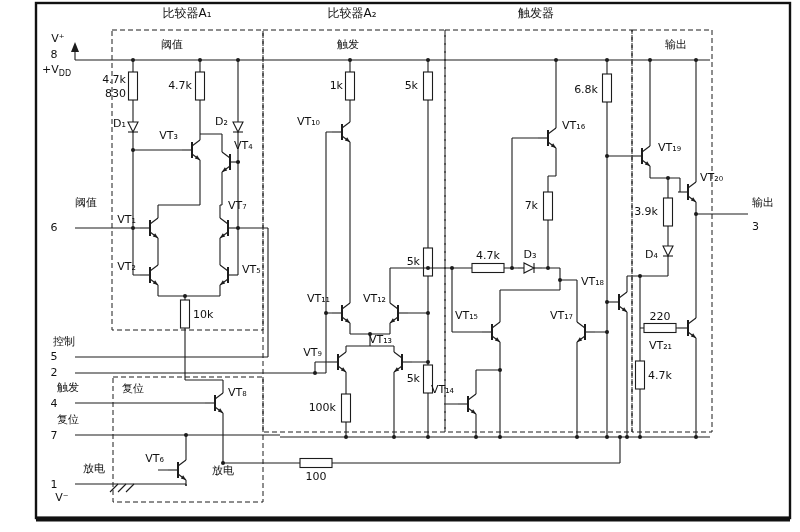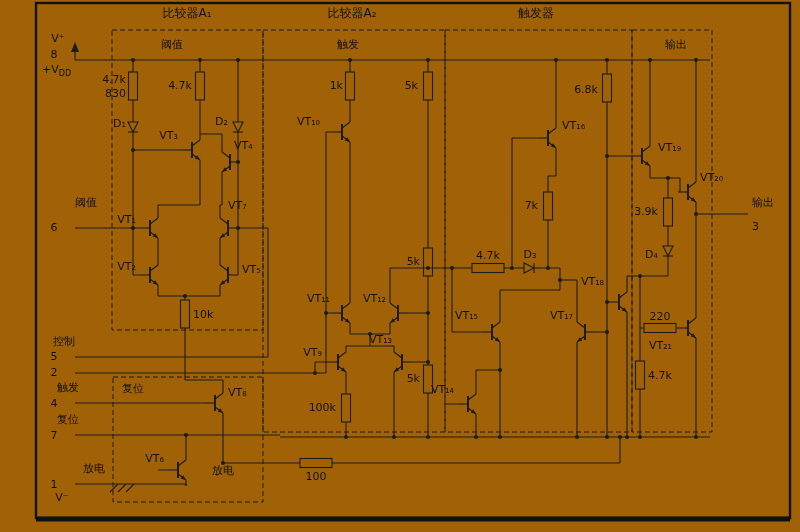--- a/index.html
+++ b/index.html
@@ -1,16 +1,16 @@
 <!DOCTYPE html>
 <html><head>
 <meta charset="utf-8">
 <style>
   html,body{margin:0;padding:0;background:#e9e7e2;}
-  #page{position:relative;width:800px;height:532px;background:#a16207;overflow:hidden;
+  #page{position:relative;width:800px;height:532px;background:#ffffff;overflow:hidden;
         font-family:"DejaVu Sans","Liberation Sans",sans-serif;}
   svg{display:block;}
   .wire{stroke:#1c1c1c;stroke-width:1.1;fill:none;}
   .dash{stroke:#1c1c1c;stroke-width:1;fill:none;stroke-dasharray:5 3;}
   .frame{stroke:#111;stroke-width:2.4;fill:none;}
   text{fill:#111;font-size:11px;}
   .ttl{font-size:12px;}
   .dot{fill:#1c1c1c;}
   .sym{stroke:#1c1c1c;stroke-width:1.1;fill:none;}
   .arr{fill:#1c1c1c;stroke:none;}

